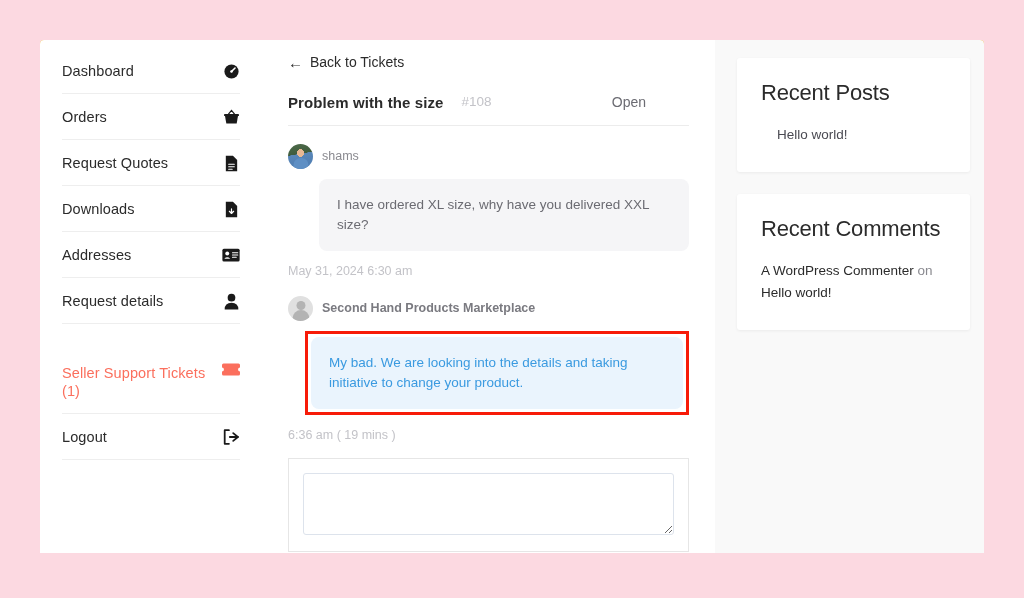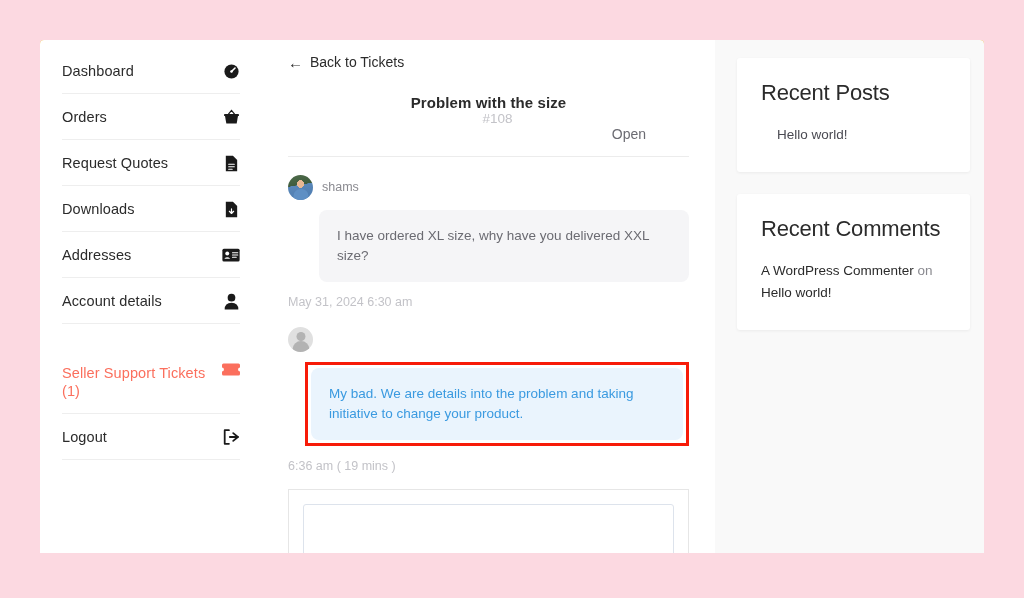--- a/index.html
+++ b/index.html
@@ -84,25 +84,24 @@
     gap: 7px;
     font-size: 14px;
     color: #2b2b2b;
     margin-top: 8px;
     cursor: pointer;
   }
   .back-arrow { font-size: 15px; line-height: 1; }
 
   .ticket-head {
     display: flex;
-    align-items: center;
+    align-items: flex-start;
     margin-top: 22px;
     padding-bottom: 14px;
     border-bottom: 1px solid #ececec;
-    flex-direction: column;
   }
   .ticket-title {
     font-size: 15px;
     font-weight: bold;
     color: #2b2b2b;
     letter-spacing: 0.1px;
   }
   .ticket-number {
     font-size: 13.5px;
     color: #c3c3c8;
@@ -337,21 +336,21 @@
         <svg width="18" height="14" viewBox="0 0 24 18" fill="currentColor">
             <rect x="0.5" y="0.5" width="23" height="17" rx="2"></rect>
             <circle cx="7" cy="7" r="2.6" fill="#fff"></circle>
             <path d="M3 14 Q7 10.2 11 14 Z" fill="#fff"></path>
             <path d="M14 6 H21 M14 9 H21 M14 12 H19" stroke="#fff" stroke-width="1.5" stroke-linecap="round"></path>
           </svg>
       </span>
     </div>
 
     <div class="nav-item">
-      <span class="nav-label">Account details</span>
+      <span class="nav-label">Request details</span>
       <span class="nav-icon">
         <svg width="15" height="17" viewBox="0 0 18 20" fill="currentColor">
             <circle cx="9" cy="5.4" r="4.6"></circle>
             <path d="M0.8 19.5 Q0.8 11.4 9 11.4 Q17.2 11.4 17.2 19.5 Z"></path>
           </svg>
       </span>
     </div>
 
     <div class="nav-item active">
       <span class="nav-label">Seller Support Tickets (1)</span>
@@ -395,23 +394,24 @@
         <span class="author-name">shams</span>
       </div>
       <div class="bubble bubble-customer">I have ordered XL size, why have you delivered XXL size?</div>
       <div class="msg-time">May 31, 2024 6:30 am</div>
     </div>
 
     
     <div class="msg-block">
       <div class="msg-author">
         <span class="avatar avatar-default"></span>
+        <span class="author-name shop">Second Hand Products Marketplace</span>
       </div>
       <div class="highlight-box">
-        <div class="bubble bubble-shop">My bad. We are details into the problem and taking initiative to change your product.</div>
+        <div class="bubble bubble-shop">My bad. We are looking into the details and taking initiative to change your product.</div>
       </div>
       <div class="msg-time">6:36 am ( 19 mins )</div>
     </div>
 
     
     <form class="reply-form">
       <textarea class="reply-textarea" placeholder="" style=""></textarea>
 
     </form>
 

